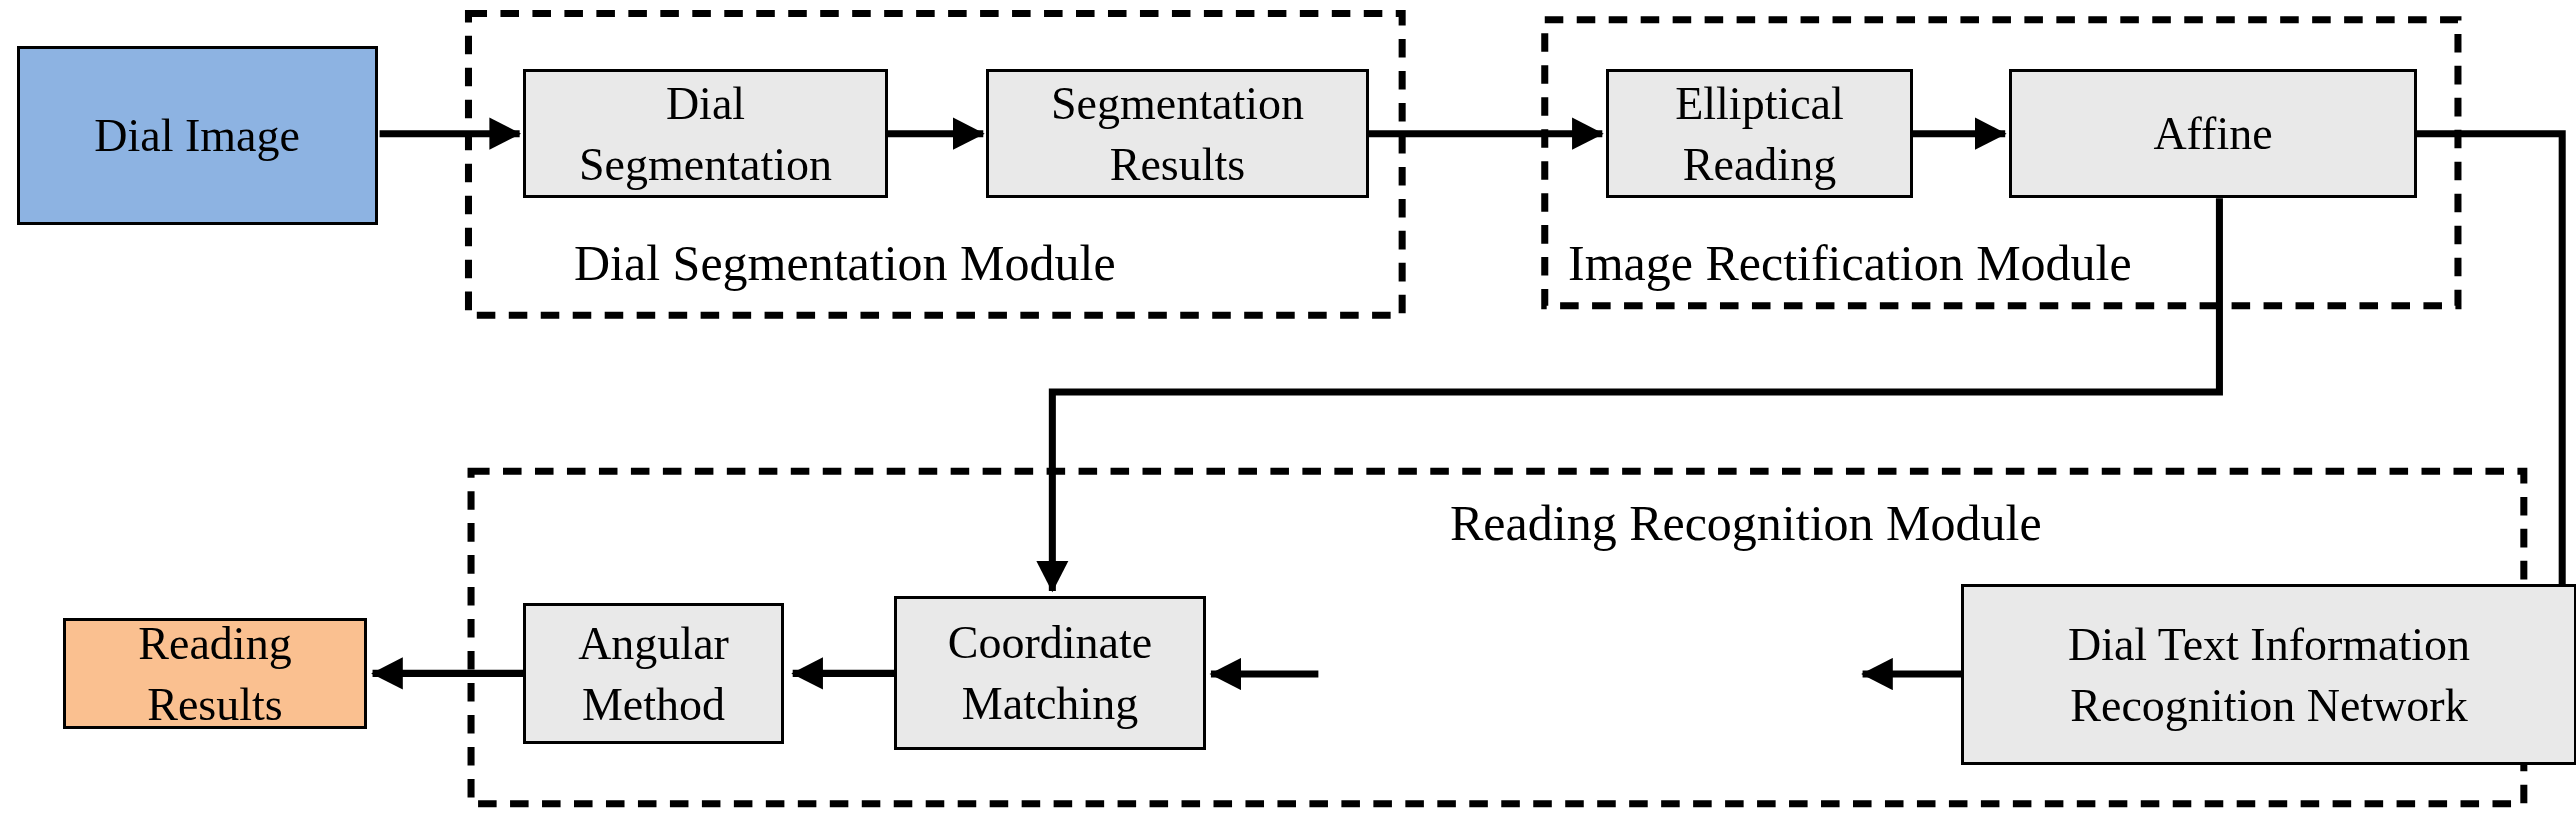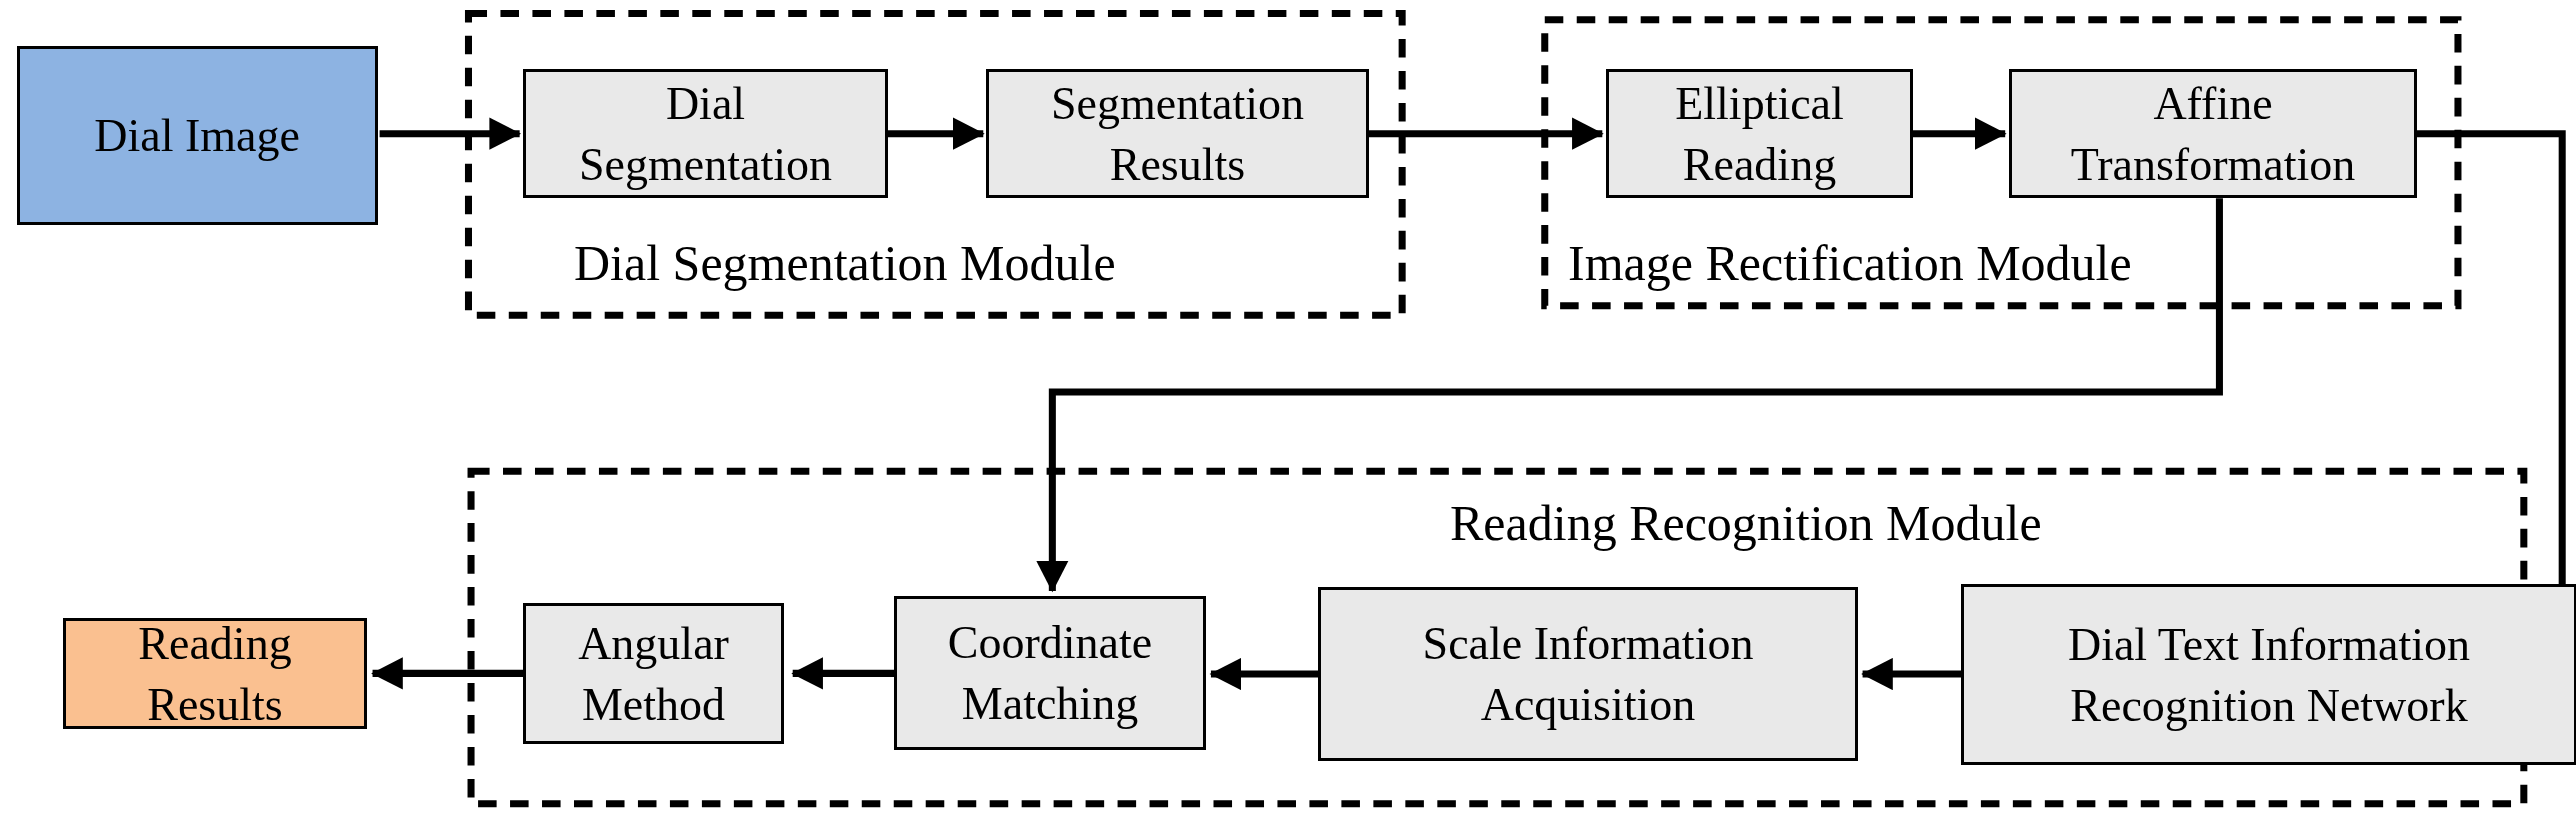--- a/index.html
+++ b/index.html
@@ -87,32 +87,27 @@
     <span>Results</span>
   </div>
 
   <div class="node process" style="left:1606px;top:69px;width:307px;height:129px;">
     <span>Elliptical</span>
     <span>Reading</span>
   </div>
 
   <div class="node process" style="left:2009px;top:69px;width:408px;height:129px;">
     <span>Affine</span>
-    <span>Transformation</span>
   </div>
 
   <div class="node process" style="left:1961px;top:584px;width:616px;height:181px;">
     <span>Dial Text Information</span>
     <span>Recognition Network</span>
   </div>
 
-  <div class="node process" style="left:1318px;top:587px;width:540px;height:174px;">
-    <span>Scale Information</span>
-    <span>Acquisition</span>
-  </div>
 
   <div class="node process" style="left:894px;top:596px;width:312px;height:154px;">
     <span>Coordinate</span>
     <span>Matching</span>
   </div>
 
   <div class="node process" style="left:523px;top:603px;width:261px;height:141px;">
     <span>Angular</span>
     <span>Method</span>
   </div>

